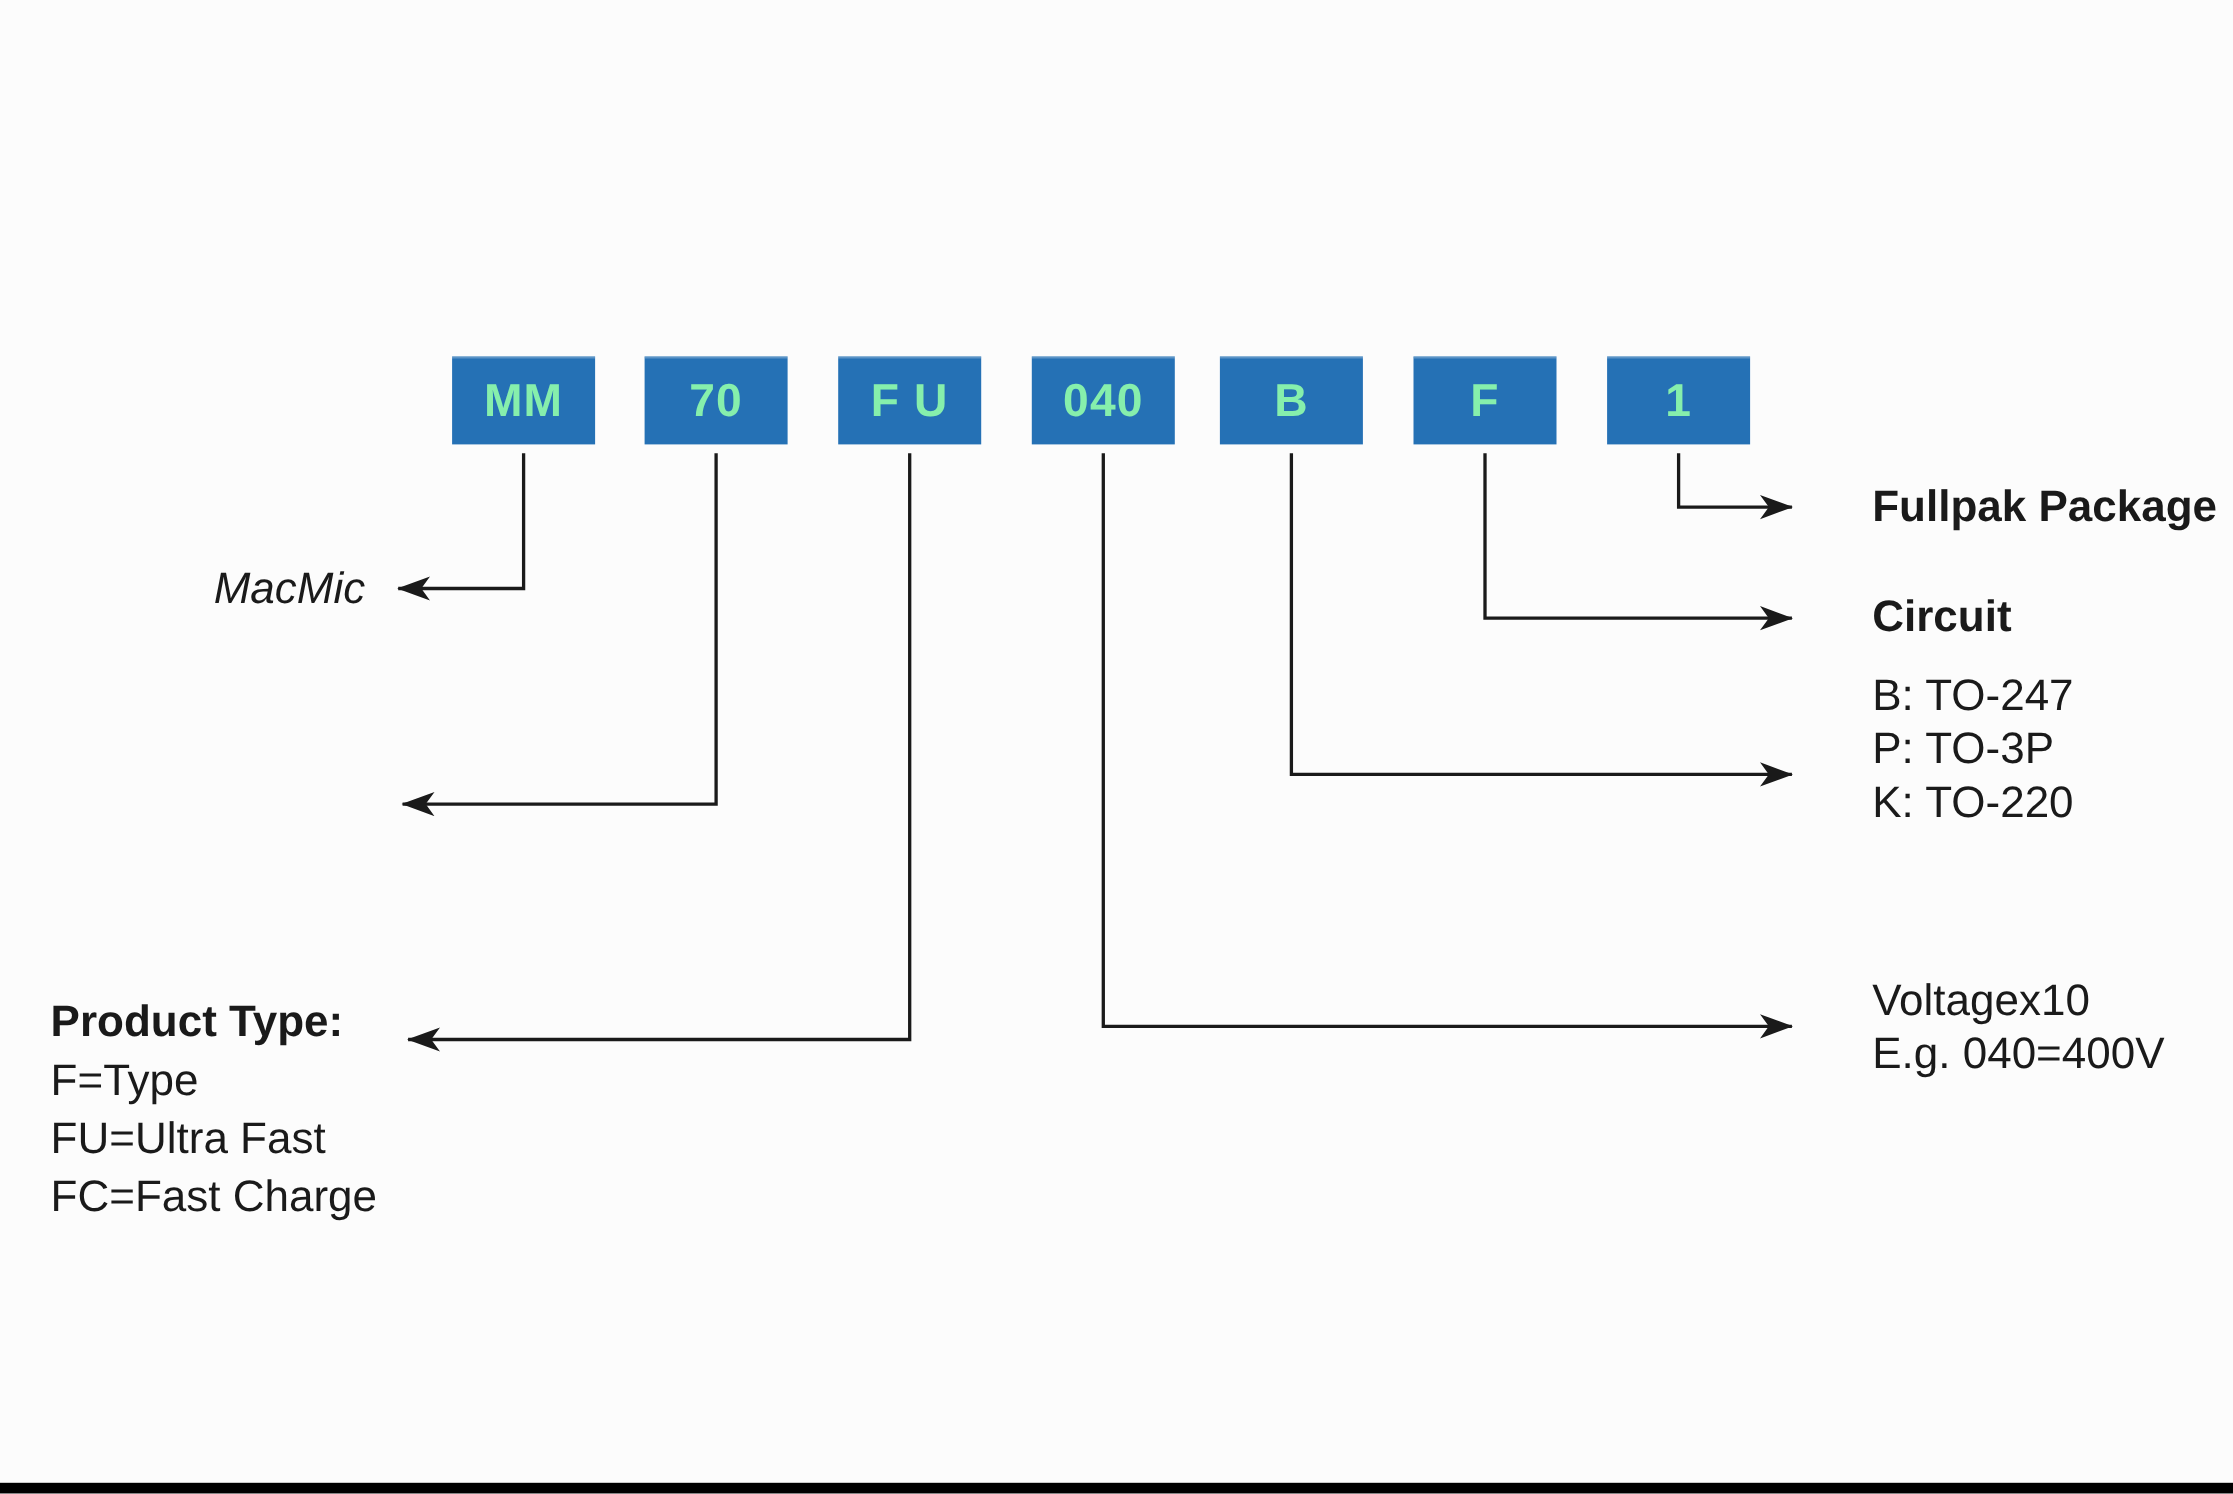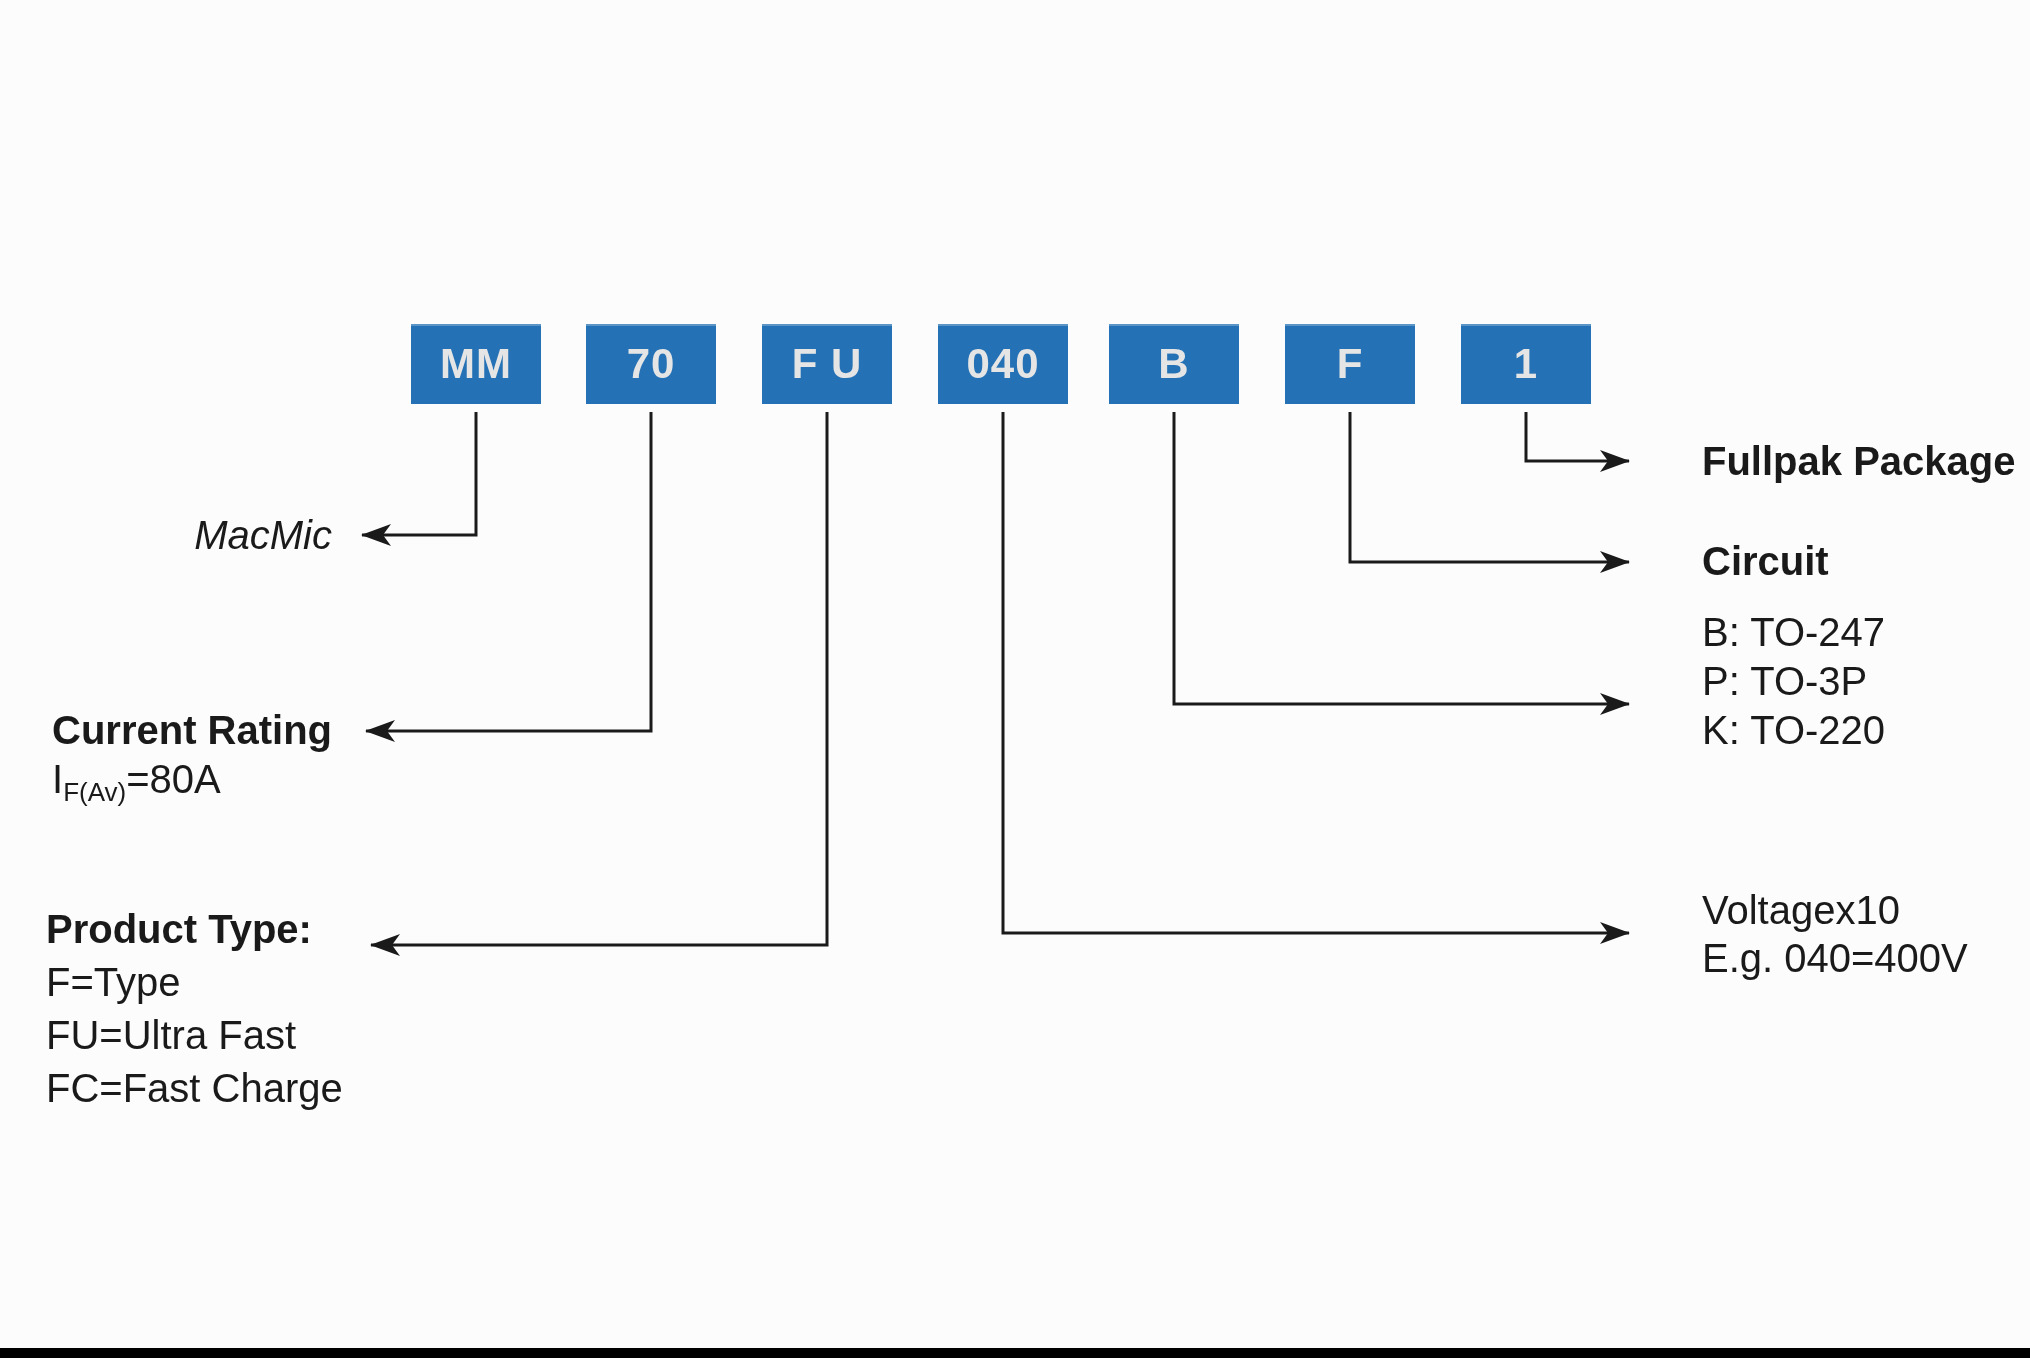--- a/index.html
+++ b/index.html
@@ -16,21 +16,21 @@
     position: absolute;
     left: 0; top: 0;
     width: 2030px; height: 1358px;
   }
   .code-box {
     position: absolute;
     top: 324px;
     width: 130px;
     height: 80px;
     background: #2571b5;
-    color: #e5e5e5;
+    color: #86efac;
     font-weight: bold;
     font-size: 42px;
     display: flex;
     align-items: center;
     justify-content: center;
     letter-spacing: 1px;
     box-shadow: inset 0 2px 0 rgba(255,255,255,0.25);
   }
   .box-mm  { left: 411px; }
   .box-80  { left: 586px; }
@@ -99,26 +99,20 @@
   <div class="code-box box-mm">MM</div>
   <div class="code-box box-80">70</div>
   <div class="code-box box-fu">F U</div>
   <div class="code-box box-040">040</div>
   <div class="code-box box-b">B</div>
   <div class="code-box box-f">F</div>
   <div class="code-box box-1">1</div>
 
   <div class="lbl lbl-macmic">MacMic</div>
 
-  <div class="lbl lbl-current">
-    <div class="title">Current Rating</div>
-    <div>
-      <span>I</span><sub class="sym">F(Av)</sub><span>=80A</span>
-    </div>
-  </div>
 
   <div class="lbl lbl-product">
     <div class="title">Product Type:</div>
     <div>F=Type</div>
     <div>FU=Ultra Fast</div>
     <div>FC=Fast Charge</div>
   </div>
 
   <div class="lbl lbl-fullpak">Fullpak Package</div>
 

